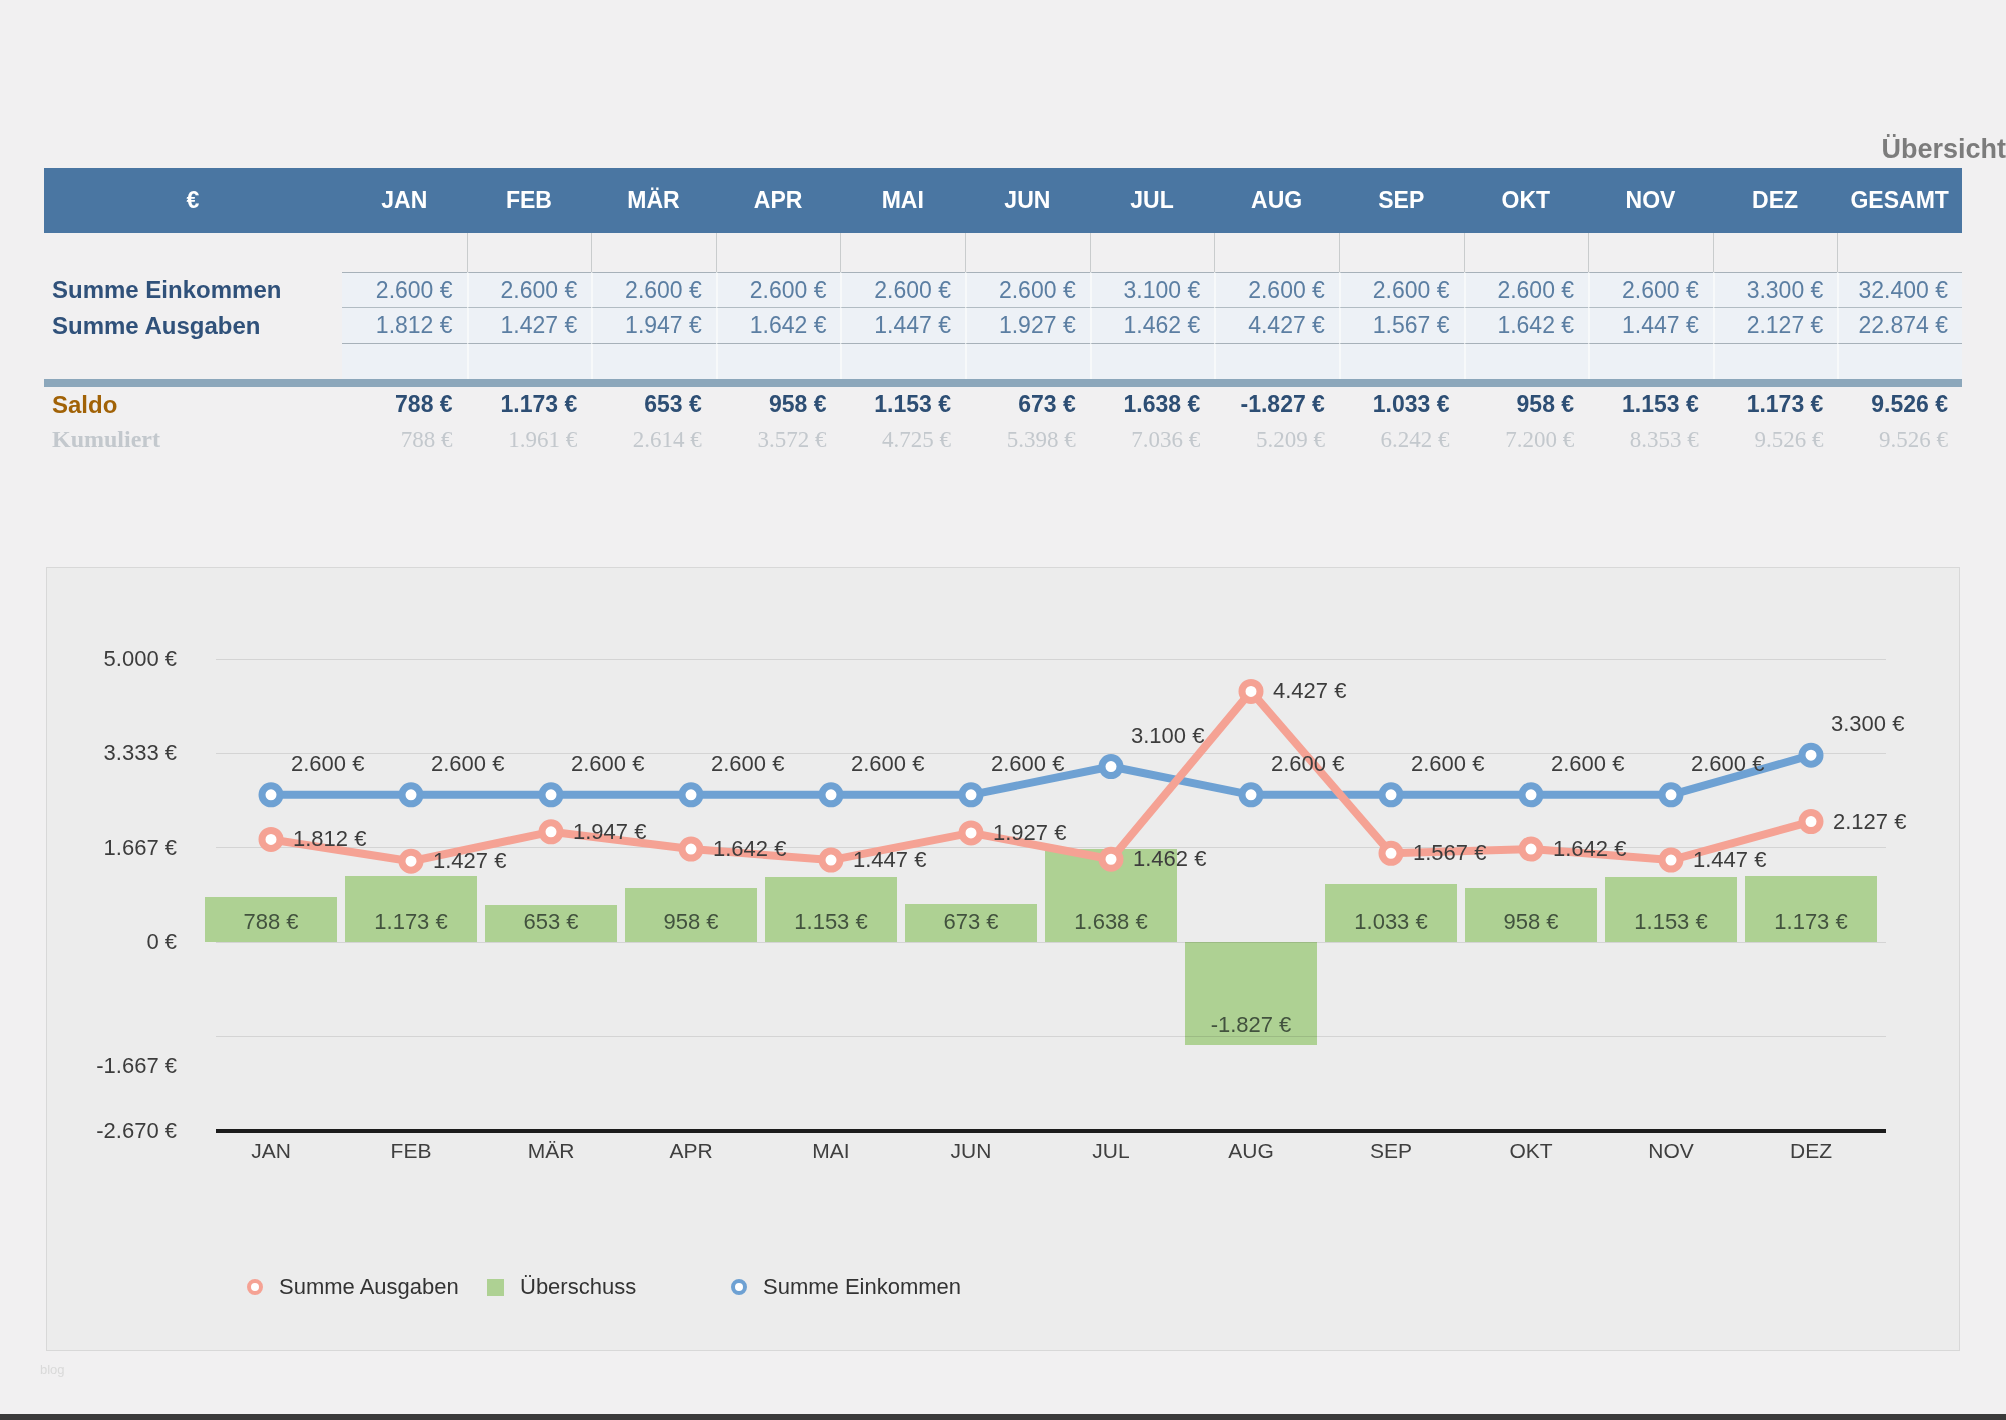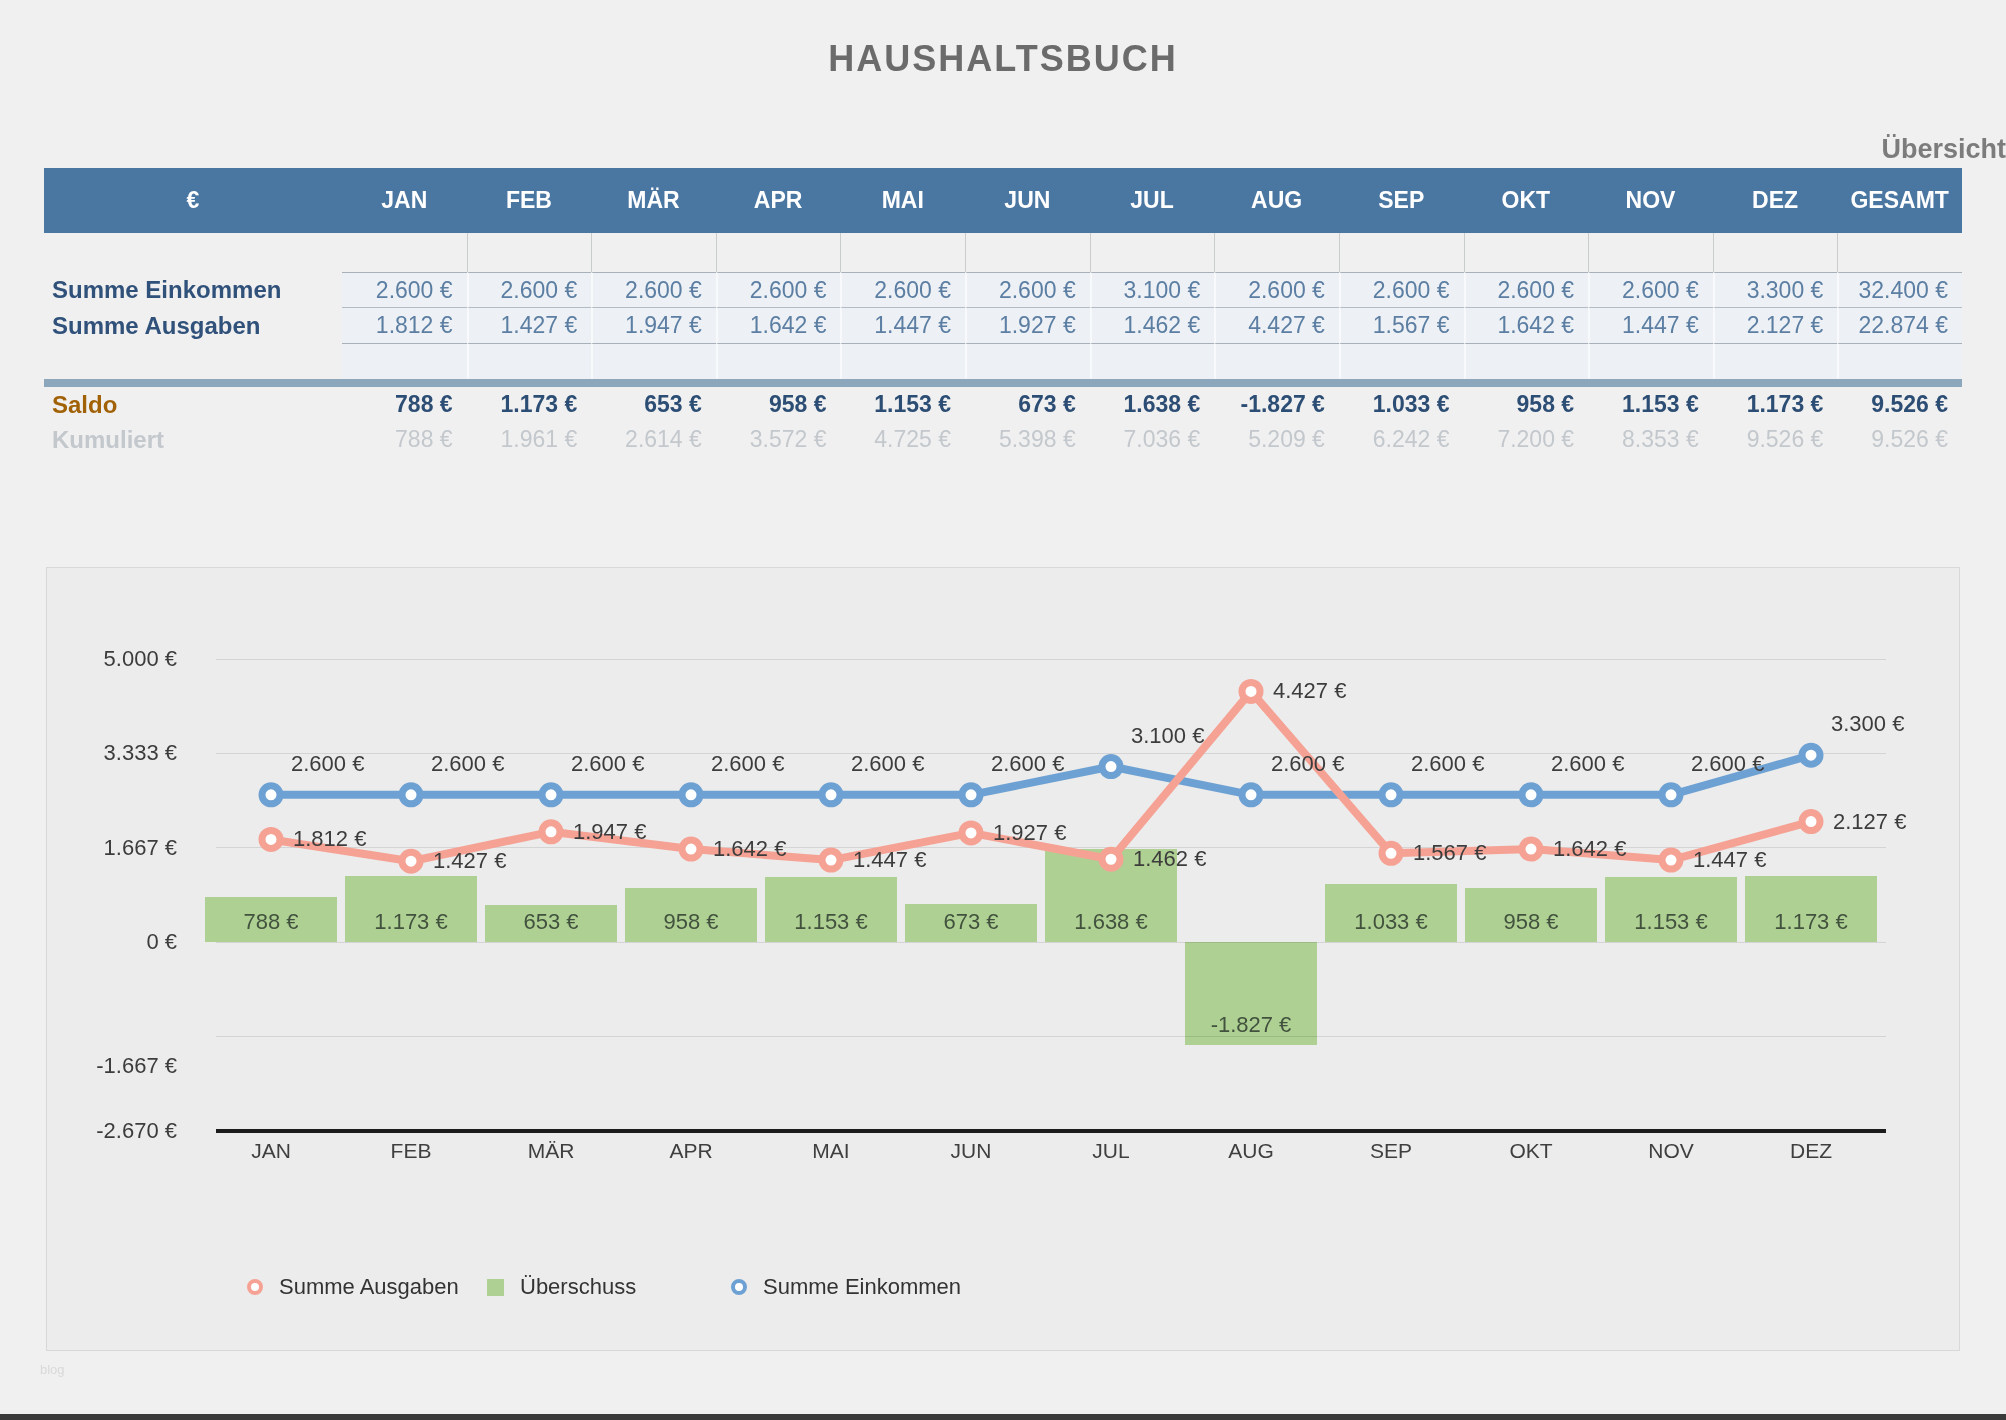--- a/index.html
+++ b/index.html
@@ -43,21 +43,21 @@
     font-size:23px; color:#5b7ea2; text-align:right; padding-right:14px;
     line-height:34px;
   }
   .rlabel{
     font-size:24px; font-weight:bold; color:#30517a; padding-left:8px; line-height:36px;
   }
   .r-sep{ height:8px; background:#8ca7bb; margin-top:0; }
   .r-saldo{ height:35px; }
   .r-saldo .val{ color:#2d4e74; font-weight:bold; line-height:35px;}
   .r-saldo .rlabel{ line-height:35px; color:#a16207;}
-  .r-kum{ height:35px; }
+  .r-kum{ height:35px;font-family:Liberation Serif, serif; }
   .r-kum .val{ color:#c3c8cd; font-weight:normal; line-height:35px;}
   .r-kum .rlabel{ color:#c3c8cd; font-weight:bold; line-height:35px;}
   
   #chart-panel{
     position:absolute; left:46px; top:567px; width:1914px; height:784px;
     background:#ececec; border:1px solid #d8d8d8; box-sizing:border-box;
   }
   .gridline{
     position:absolute; height:1px; background:rgba(0,0,0,0.10); z-index:3;
   }
@@ -97,21 +97,20 @@
     position:absolute; left:40px; top:1362px; font-size:13px; color:#d9d9d9;text-align:center;
   }
   #bottom-bar{
     position:absolute; left:0; top:1414px; width:100%; height:6px; background:#3a3a3a;
   }
 </style>
 </head>
 <body>
 
 <div id="page">
-  <div id="main-title">HAUSHALTSBUCH</div>
   <div id="section-title">Übersicht</div>
 
   <div id="table">
       <div class="trow r-head">
         <div class="hc">€</div>
         <div class="hc">JAN</div>
         <div class="hc">FEB</div>
         <div class="hc">MÄR</div>
         <div class="hc">APR</div>
         <div class="hc">MAI</div>

